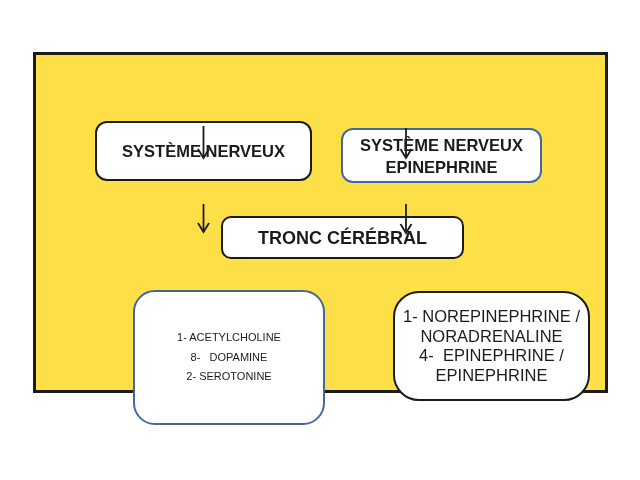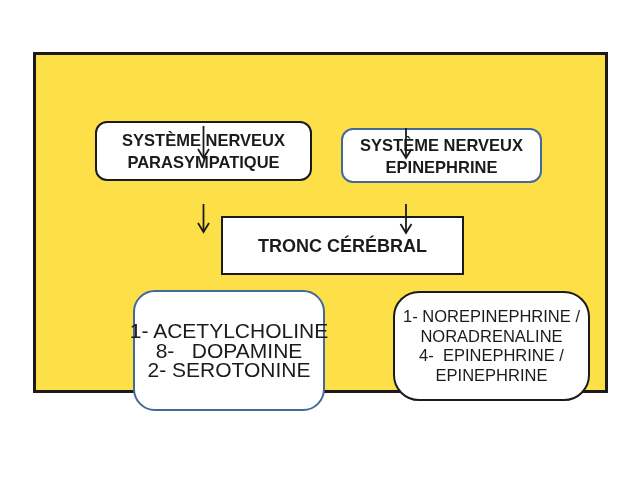--- a/index.html
+++ b/index.html
@@ -54,32 +54,32 @@
   .node-sympathique {
     left: 305px; top: 73px;
     width: 201px; height: 55px;
     border-radius: 12px;
     font-weight: bold;
     font-size: 16.5px;
     line-height: 22px;
   }
   .node-tronc {
     left: 185px; top: 161px;
-    width: 243px; height: 59px;
-    border-radius: 0;
+    width: 243px; height: 43px;
+    border-radius: 10px;
     font-weight: bold;
     font-size: 18px;
     line-height: 22px;
   }
   .node-parasym-nt {
     left: 97px; top: 235px;
-    width: 192px; height: 121px;
+    width: 192px; height: 135px;
     border-radius: 22px;
     font-weight: normal;
-    font-size: 21px;
+    font-size: 11px;
     line-height: 19.5px;
   }
   .node-sym-nt {
     left: 357px; top: 236px;
     width: 197px; height: 110px;
     border-radius: 26px;
     font-weight: normal;
     font-size: 16.5px;
     line-height: 19.5px;
   }
@@ -96,21 +96,20 @@
   }
 </style>
 </head>
 <body>
 
 <div class="canvas">
   <div class="frame">
 
     <div class="node node-black node-parasympathique">
       <span class="line">SYSTÈME NERVEUX</span>
-      <span class="line">PARASYMPATIQUE</span>
     </div>
 
     <div class="node node-blue node-sympathique">
       <span class="line">SYSTÈME NERVEUX</span>
       <span class="line">EPINEPHRINE</span>
     </div>
 
     <div class="node node-black node-tronc">
       <span class="line">TRONC CÉRÉBRAL</span>
     </div>

